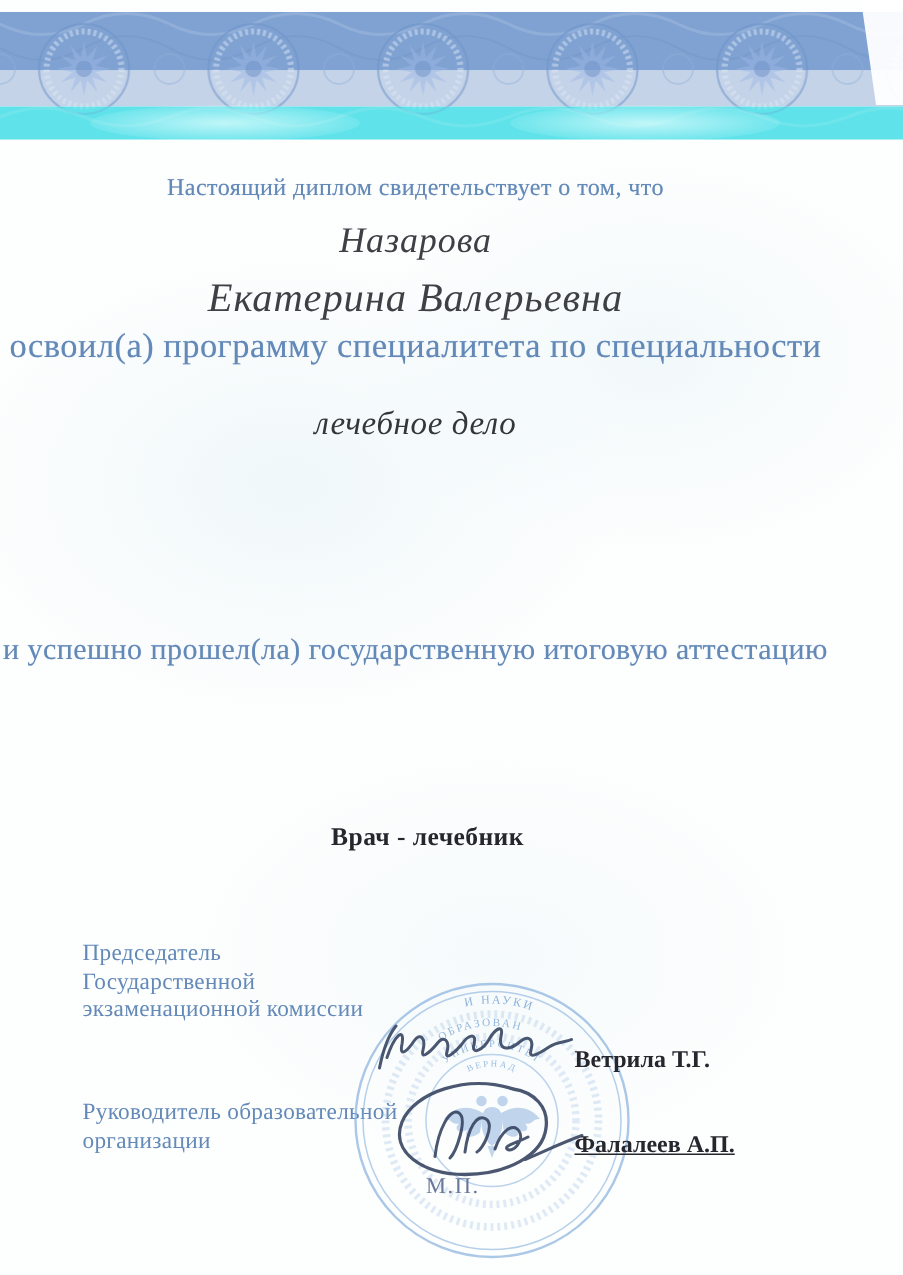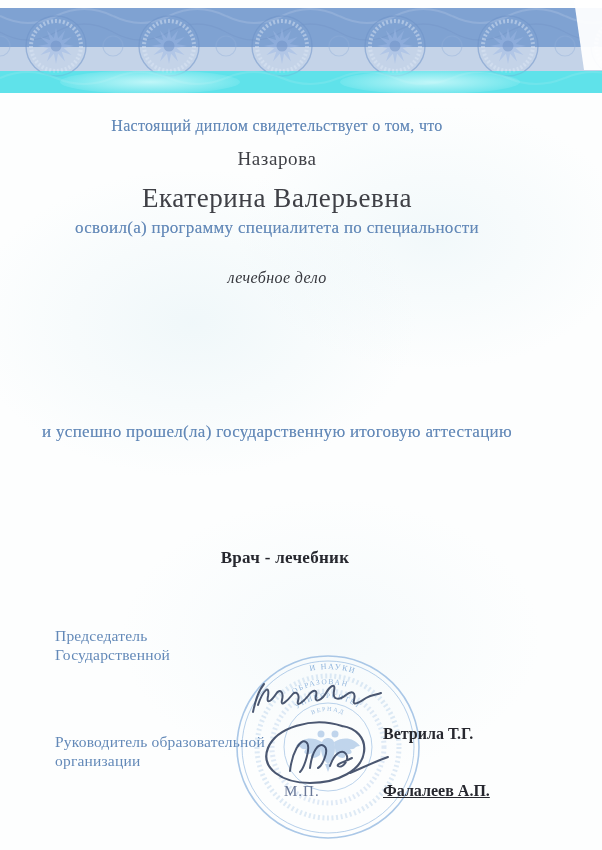--- a/index.html
+++ b/index.html
@@ -10,43 +10,43 @@
       radial-gradient(ellipse 320px 220px at 32% 38%, rgba(216,236,242,.35), transparent 70%),
       radial-gradient(ellipse 280px 190px at 72% 28%, rgba(216,236,242,.30), transparent 70%),
       radial-gradient(ellipse 300px 200px at 55% 75%, rgba(222,238,244,.25), transparent 70%);
     font-family:"Liberation Serif", serif;
   }
   .abs{position:absolute;}
   .center{left:0;width:554px;text-align:center;}
   .blue{color:#6389b8;letter-spacing:.3px;}
   .soft{text-shadow:0 0 .5px rgba(99,137,184,.55);}
   .intro{top:117px;font-size:16px;}
-  .name1{top:148px;font-size:19px;color:#3f4046;letter-spacing:.6px;}
-  .name2{top:183px;font-size:27px;color:#3f4046;letter-spacing:.6px;}
-  .program{top:218px;font-size:17px;}
-  .specialty{top:269px;font-size:16px;font-style:italic;color:#35363c;letter-spacing:.4px;}
-  .attest{top:422px;font-size:17px;}
+  .name1{top:148px;font-size:24px;font-style:italic;color:#3f4046;letter-spacing:.6px;}
+  .name2{top:183px;font-size:27px;font-style:italic;color:#3f4046;letter-spacing:.6px;}
+  .program{top:218px;font-size:23px;}
+  .specialty{top:269px;font-size:22px;font-style:italic;color:#35363c;letter-spacing:.4px;}
+  .attest{top:422px;font-size:20px;}
   .comm1{top:488px;font-size:17px;}
   .comm2{top:511px;font-size:17px;}
   .qual{top:548px;left:0;width:570px;text-align:center;font-size:17px;font-weight:bold;color:#26272e;letter-spacing:.3px;}
   .protocol-row{top:593px;left:0;width:602px;height:24px;font-size:16px;}
   .protocol-row span{position:absolute;top:0;white-space:nowrap;}
   .p-bold{font-weight:bold;color:#26272e;font-size:16px;}
   .p-label{left:118px;}
   .p-num{left:219px;}
   .p-from{left:262px;}
   .p-day{left:287px;}
   .p-close{left:313px;}
   .p-month{left:337px;}
   .p-year{left:404px;}
   .p-suffix{left:477px;}
   .role{left:55px;font-size:15.5px;line-height:18.5px;color:#6389b8;letter-spacing:.2px;}
   .role-1{top:627px;}
   .role-2{top:733px;}
-  .sig-name{font-weight:bold;font-size:16px;color:#26272e;white-space:nowrap;margin-top:27px;}
+  .sig-name{font-weight:bold;font-size:16px;color:#26272e;white-space:nowrap;}
   .sig-name-1{left:383px;top:698px;}
   .sig-name-2{left:383px;top:755px;text-decoration:underline;}
   .mp{left:284px;top:783px;font-size:15px;color:#5a6a8e;opacity:.9;letter-spacing:1px;}
   .stamp-box{left:233px;top:652px;width:190px;height:190px;opacity:.92;}
   .sig-overlay{left:0;top:0;width:602px;height:850px;pointer-events:none;}
   .header-band{left:0;top:0;width:602px;height:100px;}
 </style>
 </head>
 <body>
 
@@ -85,20 +85,21 @@
   <div class="abs center name2">Екатерина Валерьевна</div>
   <div class="abs center blue soft program">освоил(а) программу специалитета по специальности</div>
   <div class="abs center specialty">лечебное дело</div>
   <div class="abs center blue soft attest">и успешно прошел(ла) государственную итоговую аттестацию</div>
   <div class="abs qual">Врач - лечебник</div>
 
 
   <div class="abs role role-1">
     <div>Председатель</div>
     <div>Государственной</div>
+    <div>экзаменационной комиссии</div>
   </div>
   <div class="abs role role-2">
     <div>Руководитель образовательной</div>
     <div>организации</div>
   </div>
 
   <svg class="abs stamp-box" width="190" height="190" viewBox="0 0 190 190" aria-hidden="true">
     <defs>
       <path id="ringA" d="M17,95 a78,78 0 1,1 156,0 a78,78 0 1,1 -156,0" fill="none"></path>
       <path id="ringB" d="M32,95 a63,63 0 1,1 126,0 a63,63 0 1,1 -126,0" fill="none"></path>

